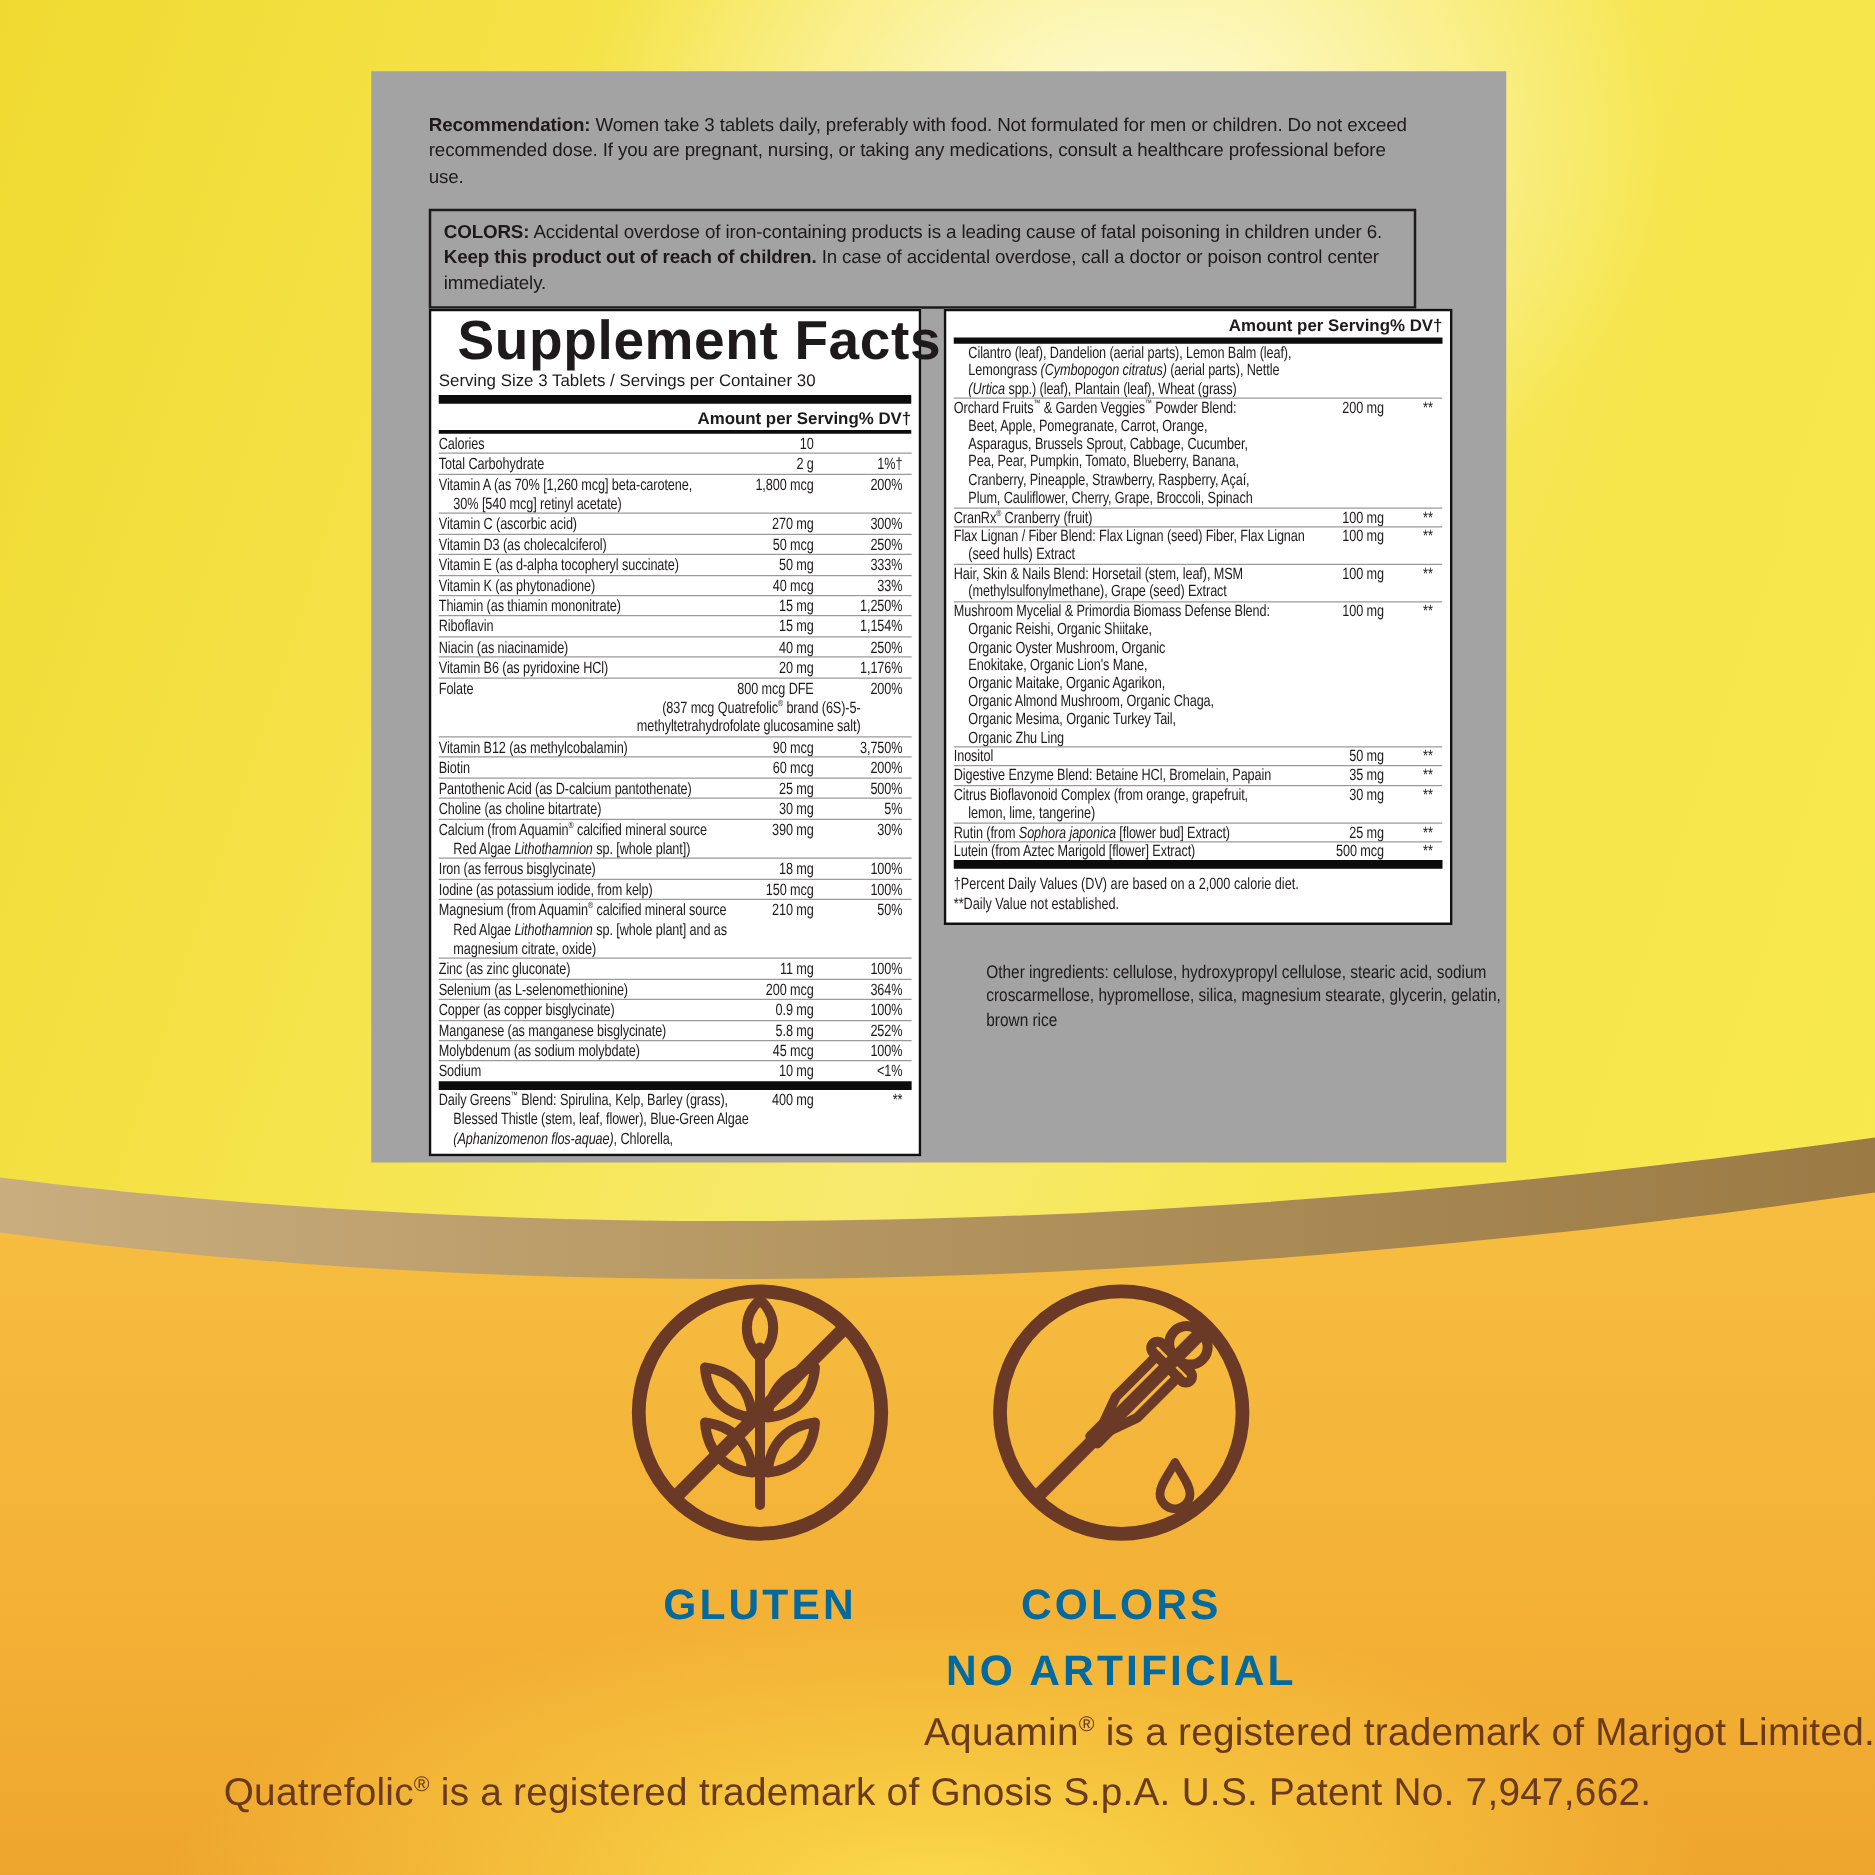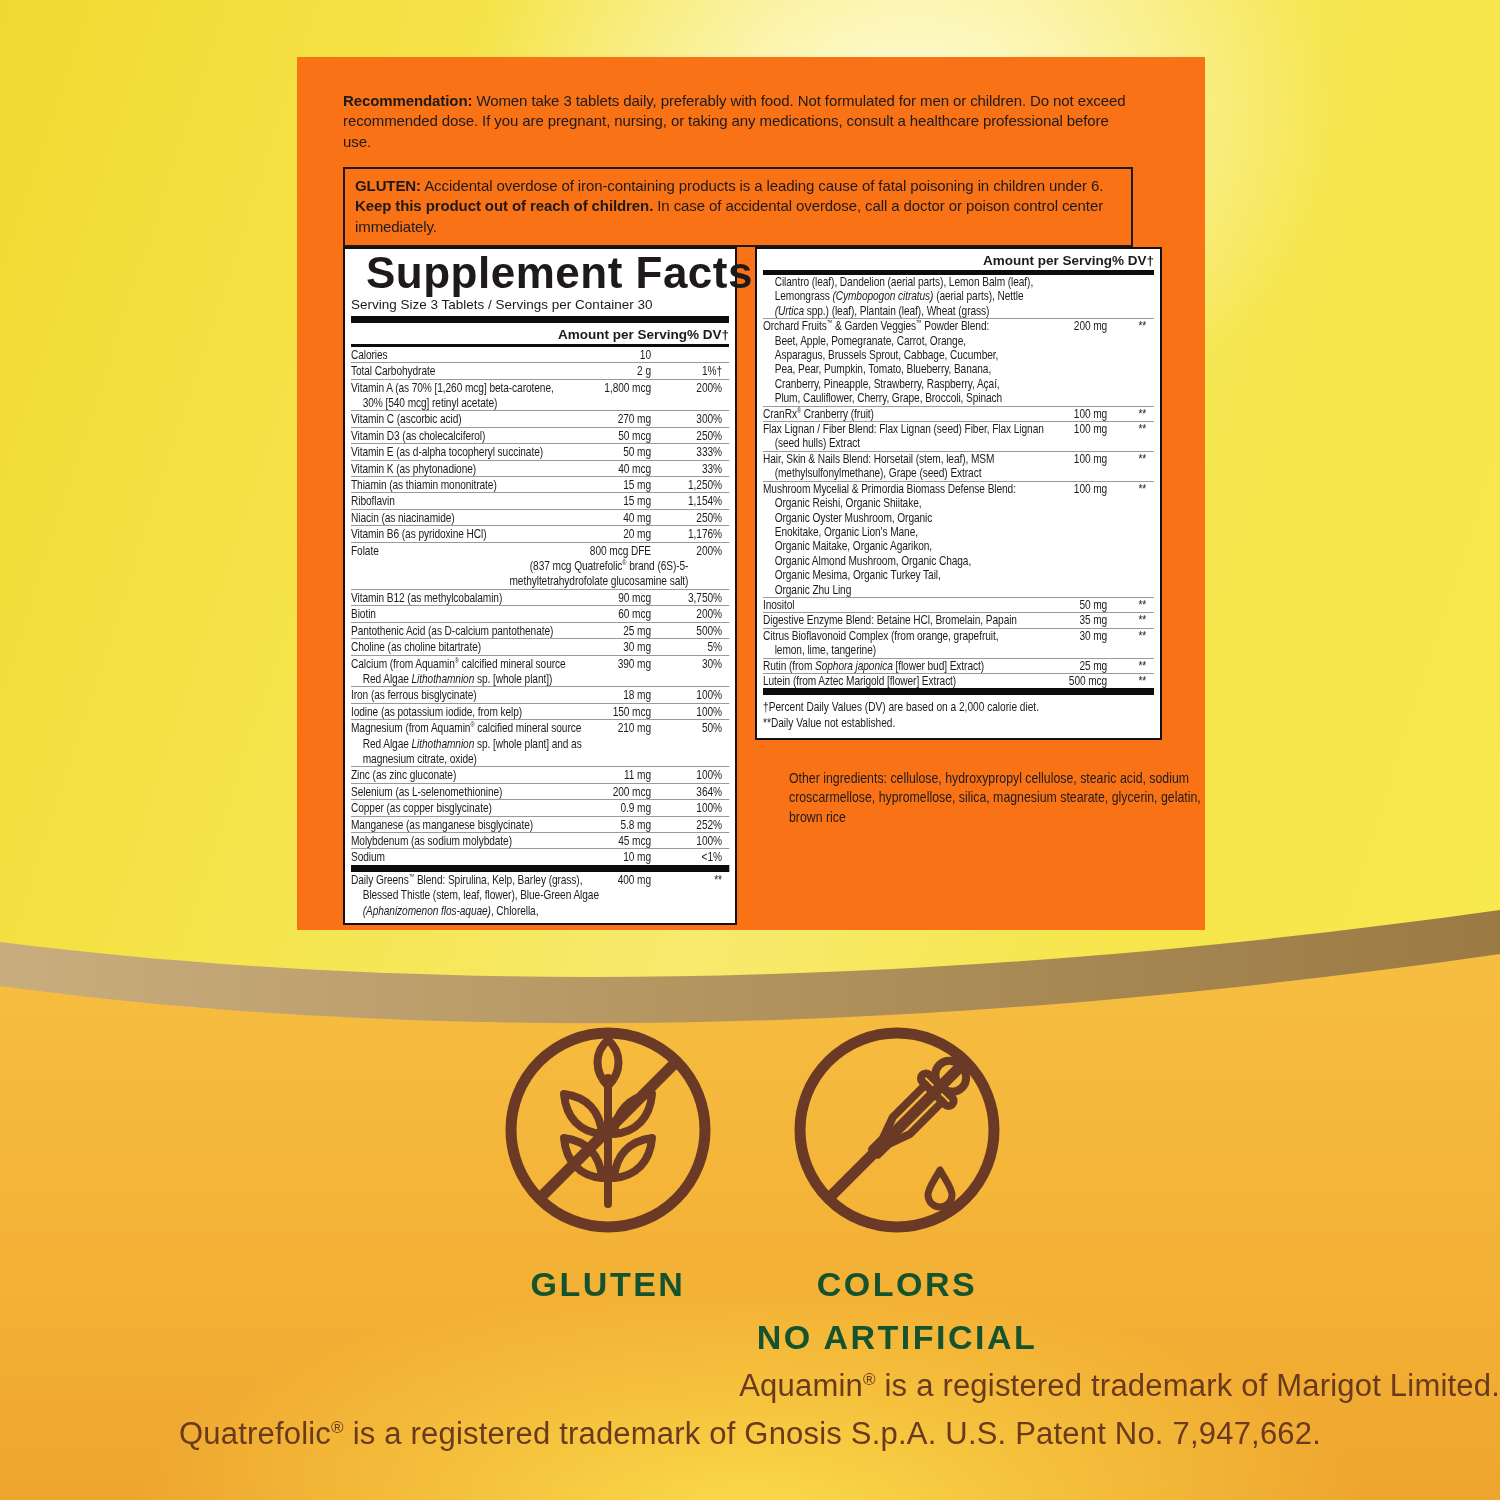--- a/index.html
+++ b/index.html
@@ -5,21 +5,21 @@
   html,body{margin:0;padding:0;background:#e8e8e8;}
   .stage{position:relative;width:1500px;height:1500px;overflow:hidden;
          font-family:"Liberation Sans",sans-serif;color:#1e1a1b;background:#F5E348;}
   .bg-top{position:absolute;left:0;top:0;width:1500px;height:1000px;
     background:
       radial-gradient(ellipse 640px 500px at 60% 12%, rgba(255,253,225,.95), rgba(255,253,225,0) 68%),
       linear-gradient(108deg,#F0DA31 0%,#F5E44C 30%,#F7EA6E 55%,#F6E54B 78%,#F8E94F 100%);}
   .curve-svg{position:absolute;left:0;top:880px;width:1500px;height:620px;}
 
   
-  .panel{position:absolute;left:297px;top:57px;width:908px;height:873px;background:#f97316;}
+  .panel{position:absolute;left:297px;top:57px;width:908px;height:873px;background:#a3a3a3;}
   .rec{position:absolute;left:46px;top:34px;width:794px;font-size:15px;line-height:1.36;letter-spacing:-0.1px;}
   .warnbox{position:absolute;left:46px;top:110px;width:766px;border:2px solid #1e1a1b;
            padding:7px 10px 8px;font-size:15px;line-height:1.36;letter-spacing:-0.1px;}
   .bold{font-weight:bold;}
 
   .leftbox{position:absolute;left:46px;top:190px;width:394px;border:2.5px solid #111;
            padding:0 6px 5px;box-sizing:border-box;background:#fff;}
   .rightbox{position:absolute;left:458px;top:190px;width:407px;border:2.5px solid #111;
            padding:0 6px 5px;box-sizing:border-box;background:#fff;}
   .sf-title{font-size:44px;font-weight:900;letter-spacing:0.5px;line-height:0.95;padding-top:3px;white-space:nowrap;margin-left:15px;}
@@ -41,21 +41,21 @@
   .rightbox .fdv{right:10px;}
   .fsub{text-align:right;padding-right:52px;white-space:nowrap;}
   .fnotes{font-size:13px;line-height:15.5px;padding:4px 0 3px;}
   .othering{position:absolute;left:458px;top:712px;width:412px;font-size:14.5px;line-height:1.33;margin-left:34px;}
   .cond85{transform:scaleX(0.85);transform-origin:0 0;width:117.6%;}
   sup{font-size:55%;line-height:0;}
 
   
   .badge{position:absolute;width:220px;height:220px;}
   .badge svg{display:block;}
-  .badge-label{position:absolute;text-align:center;font-weight:bold;color:#14532d;
+  .badge-label{position:absolute;text-align:center;font-weight:bold;color:#0369a1;
                font-size:34px;letter-spacing:2.5px;line-height:1.55;}
   
   .tm{position:absolute;left:0;width:1500px;text-align:center;color:#693a1c;font-size:31px;letter-spacing:0.2px;}
 </style>
 </head>
 <body>
 
 <div class="stage">
 
   <div class="bg-top"></div>
@@ -82,21 +82,21 @@
     <path d="M0,106 C400,160 900,160 1500,74 L1500,620 L0,620 Z" fill="url(#goldGlow)"></path>
   </svg>
 
   <div class="panel">
 
     <div class="rec">
       <span class="bold">Recommendation:</span><span> Women take 3 tablets daily, preferably with food. Not formulated for men or children. Do not exceed recommended dose. If you are pregnant, nursing, or taking any medications, consult a healthcare professional before use.</span>
     </div>
 
     <div class="warnbox">
-      <span class="bold">GLUTEN:</span><span> Accidental overdose of iron-containing products is a leading cause of fatal poisoning in children under 6. </span><span class="bold">Keep this product out of reach of children.</span><span> In case of accidental overdose, call a doctor or poison control center immediately.</span>
+      <span class="bold">COLORS:</span><span> Accidental overdose of iron-containing products is a leading cause of fatal poisoning in children under 6. </span><span class="bold">Keep this product out of reach of children.</span><span> In case of accidental overdose, call a doctor or poison control center immediately.</span>
     </div>
 
     <div class="leftbox">
       <div class="sf-title">Supplement Facts</div>
       <div class="serving">Serving Size 3 Tablets / Servings per Container 30</div>
       <div class="thickbar"></div>
       <div class="fhead">
         <span>Amount per Serving</span>
         <span>% DV†</span>
       </div>

